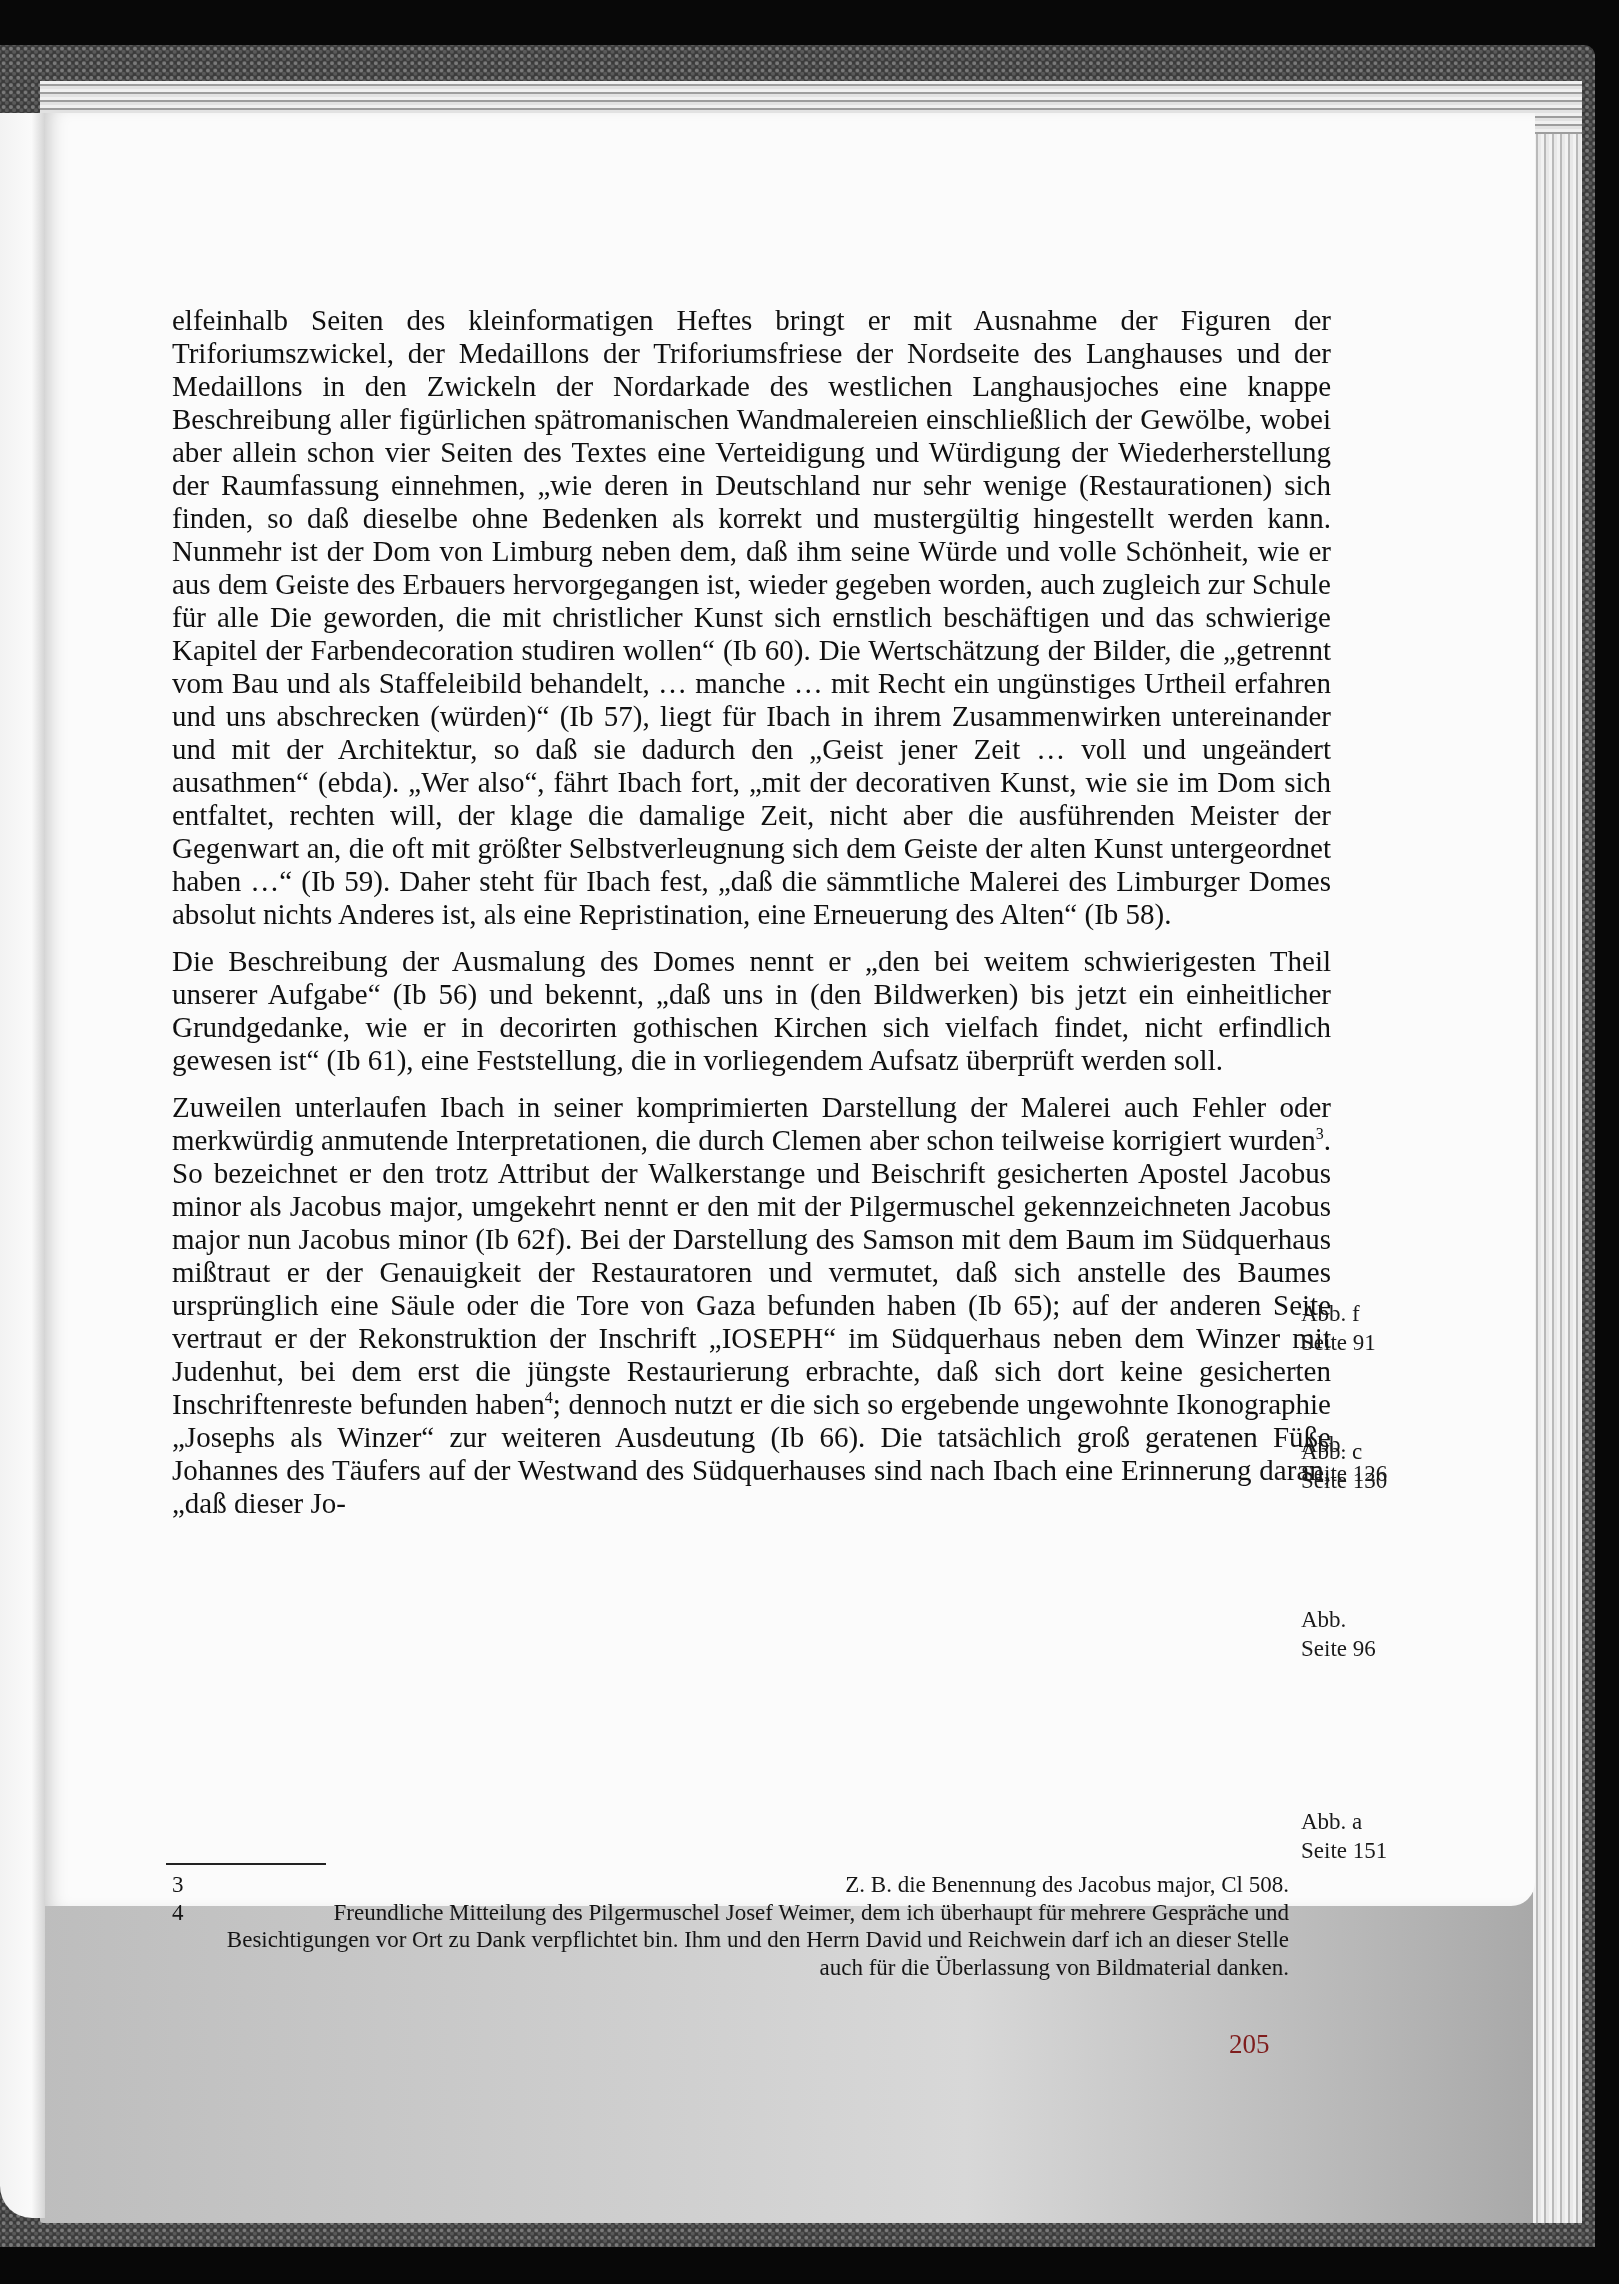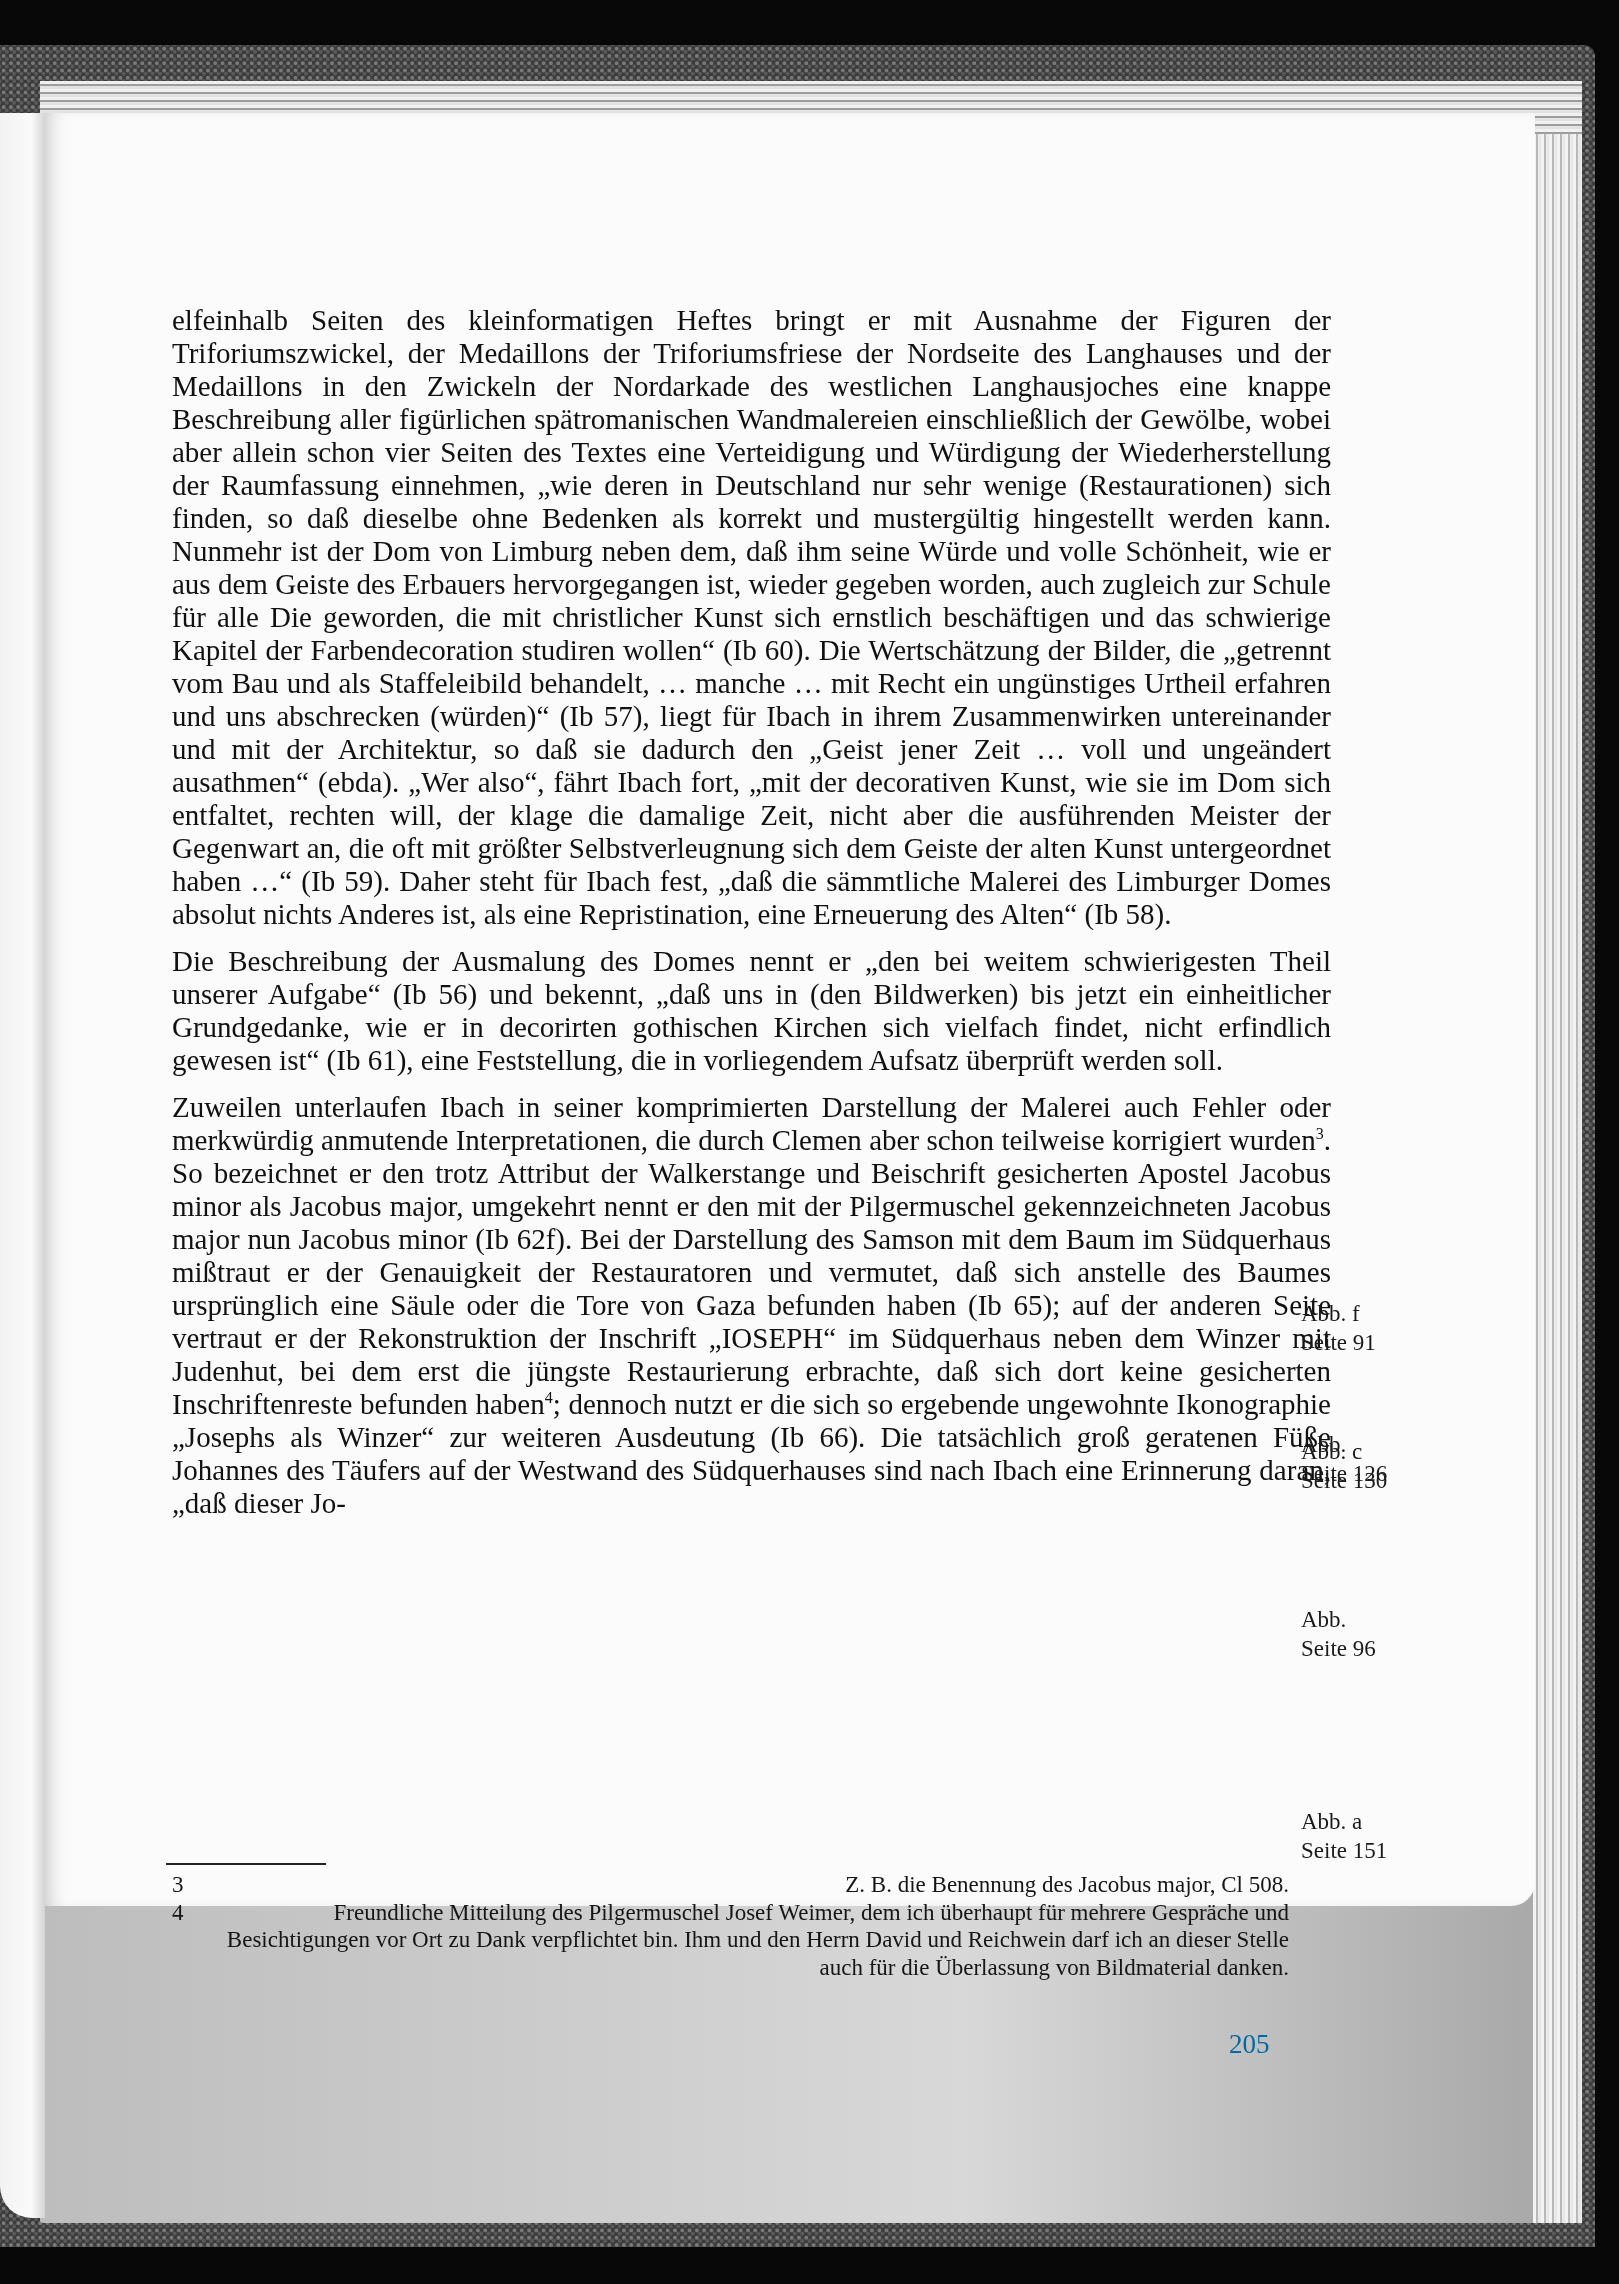--- a/index.html
+++ b/index.html
@@ -157,21 +157,21 @@
   .fn-text {
     flex: 1 1 auto;
     text-align: right;
   }
   .page-number {
     position: absolute;
     left: 1184px;
     top: 1916px;
     font-family: "Liberation Serif", "DejaVu Serif", serif;
     font-size: 27px;
-    color: #0369a1;
+    color: #7f1d1d;
   }
 </style>
 </head>
 <body>
 
 <div class="scene">
   <div class="cover"></div>
   <div class="page-stack"></div>
   <div class="left-page"></div>
 

